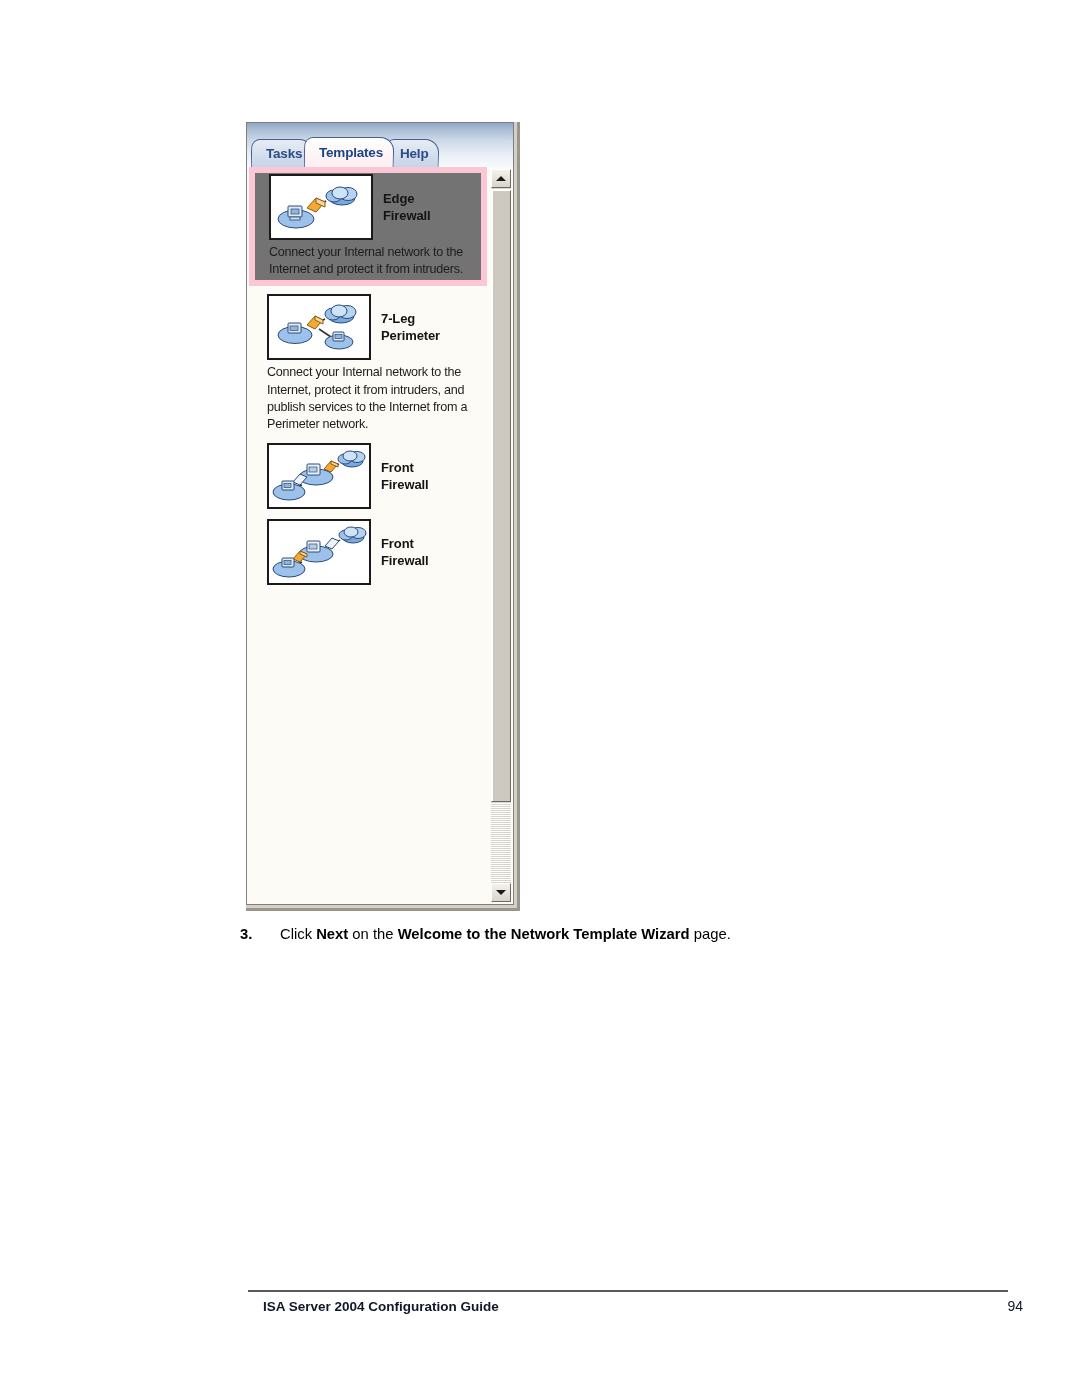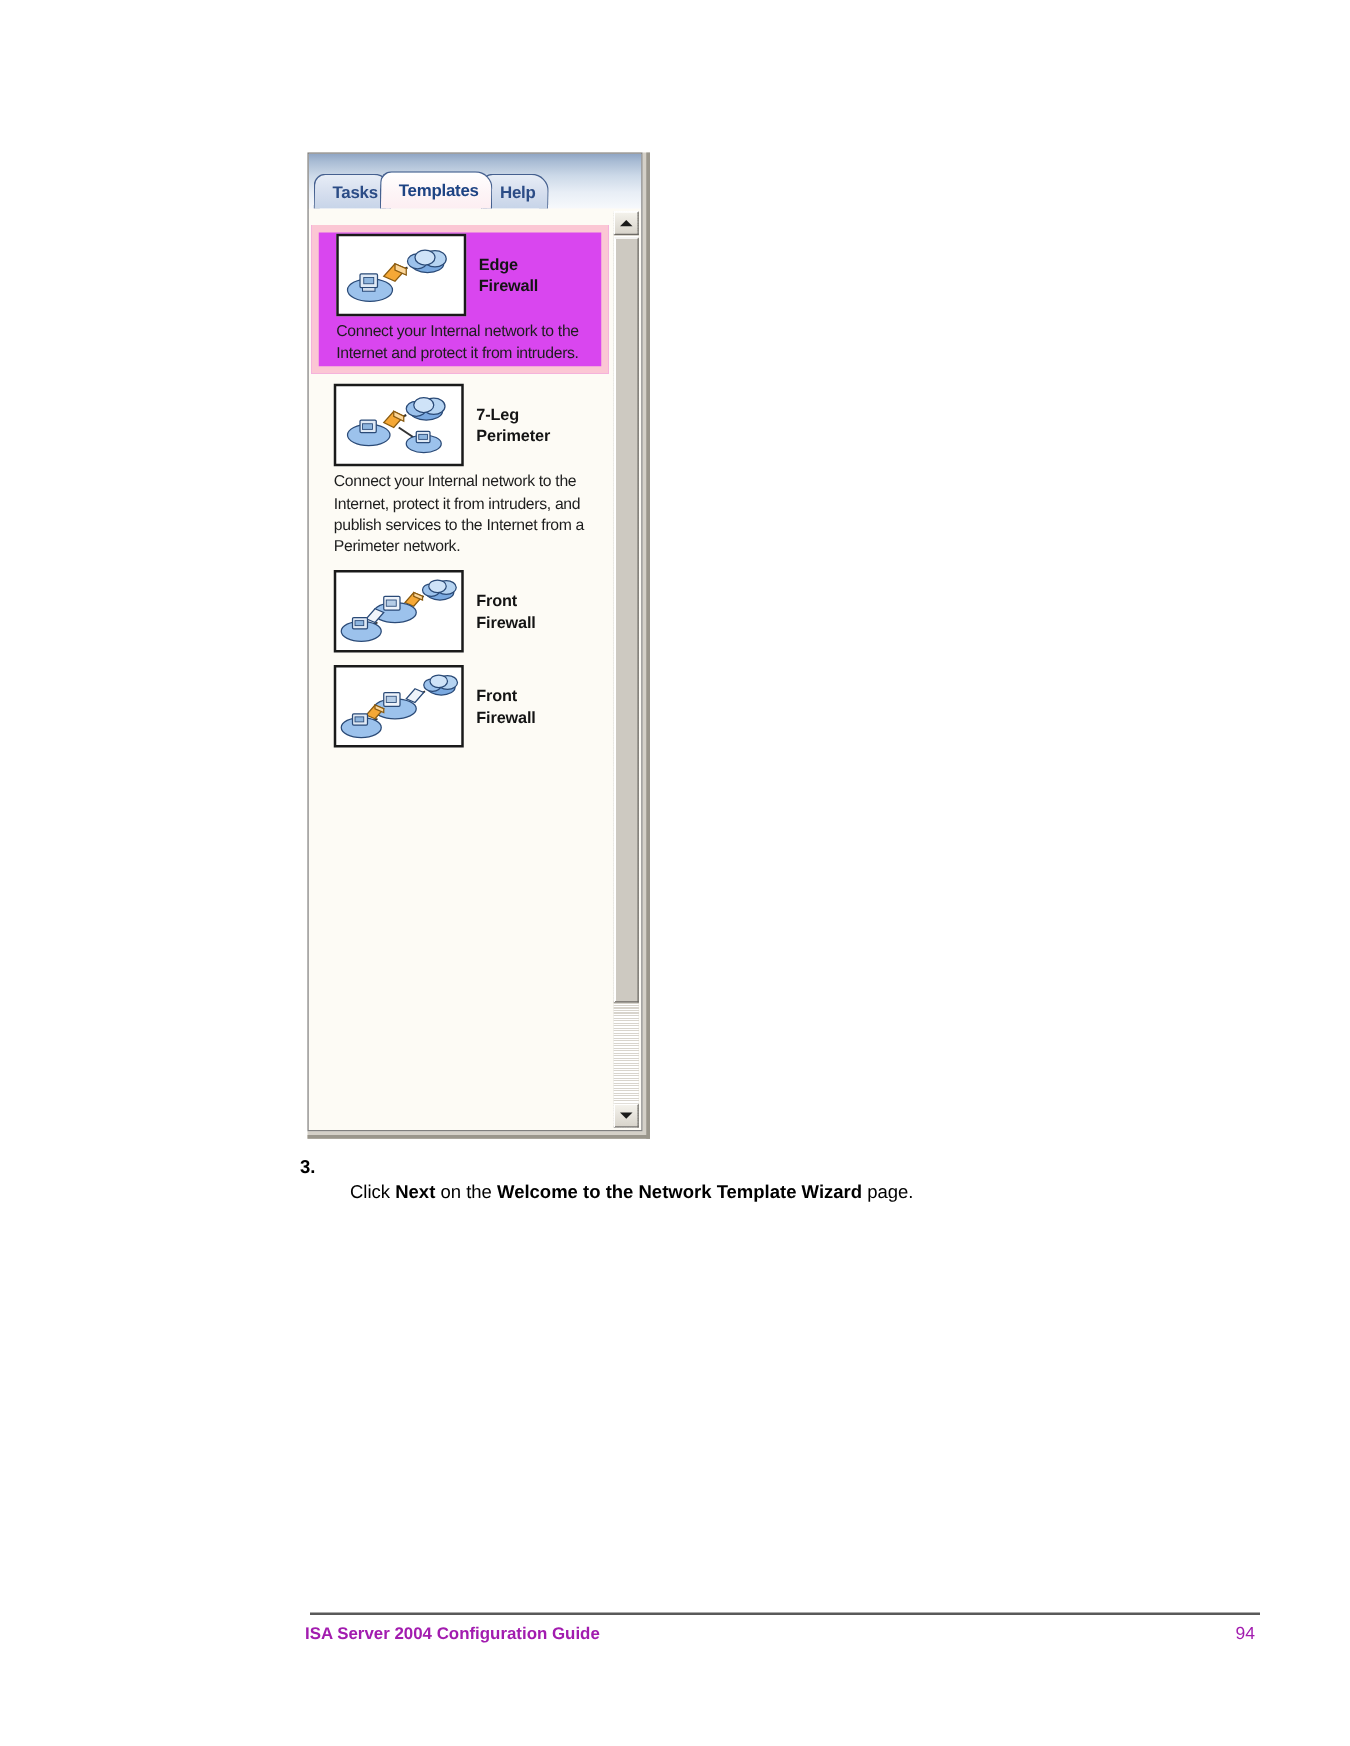--- a/index.html
+++ b/index.html
@@ -94,24 +94,24 @@
     height: 737px;
     background: #fdfbf5;
     overflow: hidden;
   }
   .tpl {
     position: relative;
     padding: 6px 6px 4px 20px;
     box-sizing: border-box;
   }
   .tpl.selected {
-    margin: 13px 4px 2px 2px;
+    margin: 0 4px 2px 2px;
     border: 6px solid #fbc7d4;
     padding: 1px 2px 2px 14px;
-    background: #d946ef;
+    background: #737373;
   }
   .tpl-head {
     display: flex;
     align-items: center;
     gap: 10px;
   }
   .thumb {
     width: 104px;
     height: 66px;
     border: 2px solid #1a1a1a;
@@ -194,43 +194,43 @@
     left: 240px;
     top: 925px;
     width: 700px;
     font-size: 14.8px;
     font-weight: bold;
     color: #000000;
     line-height: 1.25;
     display: flex;
   }
   .step-num { width: 40px; flex: none; }
-  .step-text { font-weight: normal; margin-top: 20px; }
+  .step-text { font-weight: normal; }
   .step-text b { font-weight: bold; }
 
   
   .footer-rule {
     position: absolute;
     left: 248px;
     top: 1290px;
     width: 760px;
     height: 2px;
     background: #595959;
   }
   .footer {
     position: absolute;
-    left: 244px;
+    left: 263px;
     top: 1298px;
     width: 760px;
     display: flex;
     justify-content: space-between;
     align-items: baseline;
     font-size: 13.5px;
     font-weight: bold;
-    color: #a21caf;
+    color: #0f172a;
   }
   .footer-page { font-weight: normal; font-size: 14px; }
 </style>
 </head>
 <body>
 
 <div class="figure">
   <div class="figure-inner">
 
     <div class="tabbar">

